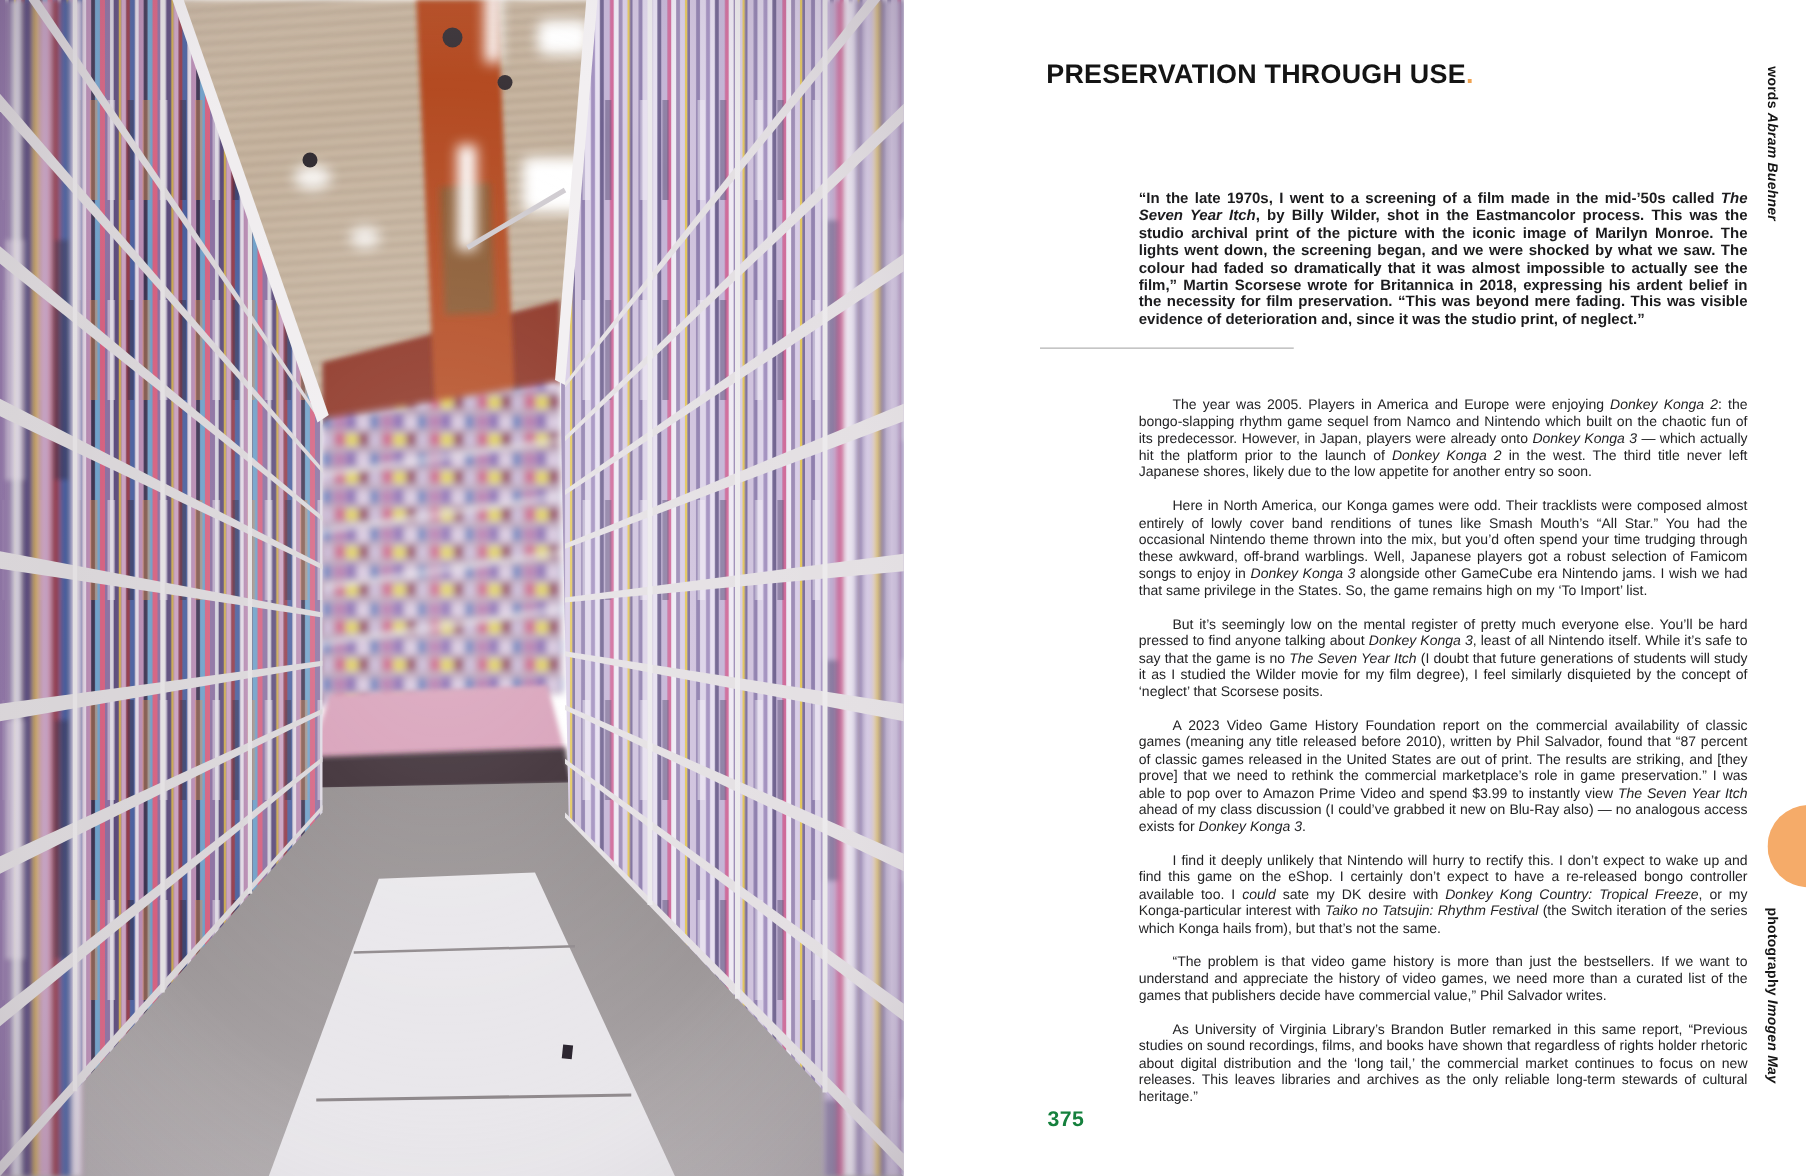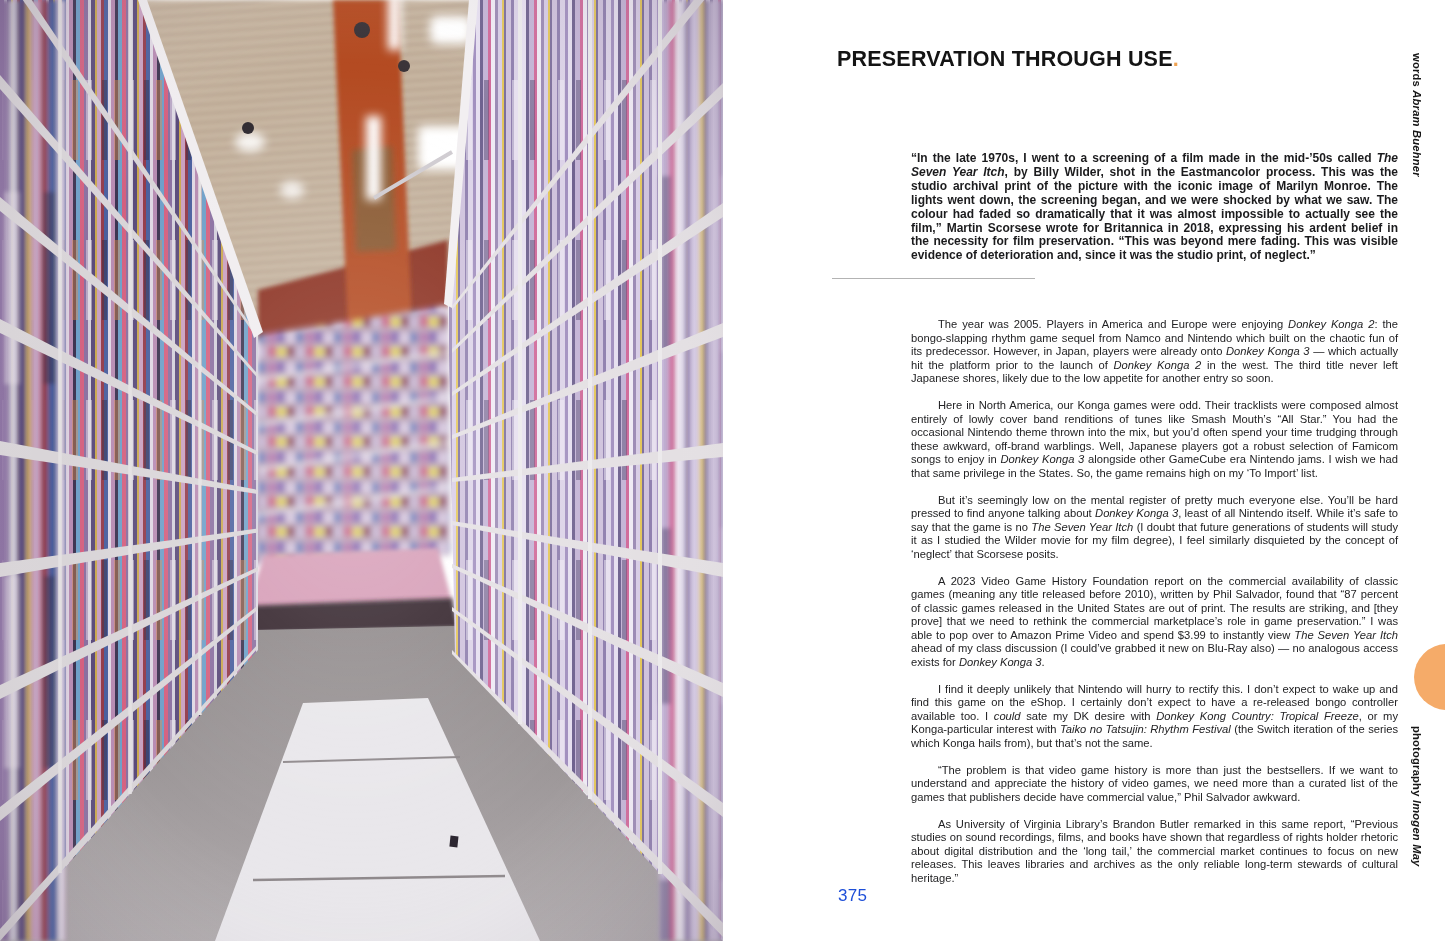--- a/index.html
+++ b/index.html
@@ -35,21 +35,21 @@
     position:absolute;writing-mode:vertical-rl;
     font-size:11.2px;letter-spacing:.2px;color:#151515;white-space:nowrap;
   }
   .vert-credit .credit-label{font-weight:700;}
   .vert-credit .credit-name{font-weight:700;font-style:italic;}
   .credit-top{left:1411px;top:53px;}
   .credit-bottom{left:1411px;top:726px;}
   .orange-dot{position:absolute;left:1414px;top:644px;width:66px;height:66px;}
   .page-number{
     position:absolute;left:838px;top:886px;margin:0;
-    font-size:17px;font-weight:400;color:#1d4ed8;letter-spacing:.3px;
+    font-size:17px;font-weight:700;color:#15803d;letter-spacing:.3px;
   }
 </style>
 </head>
 <body>
 
 <div class="spread">
 
   <figure class="photo" aria-label="Narrow aisle between tall archive shelves densely packed with colourful video game cases, receding toward a pink-carpeted room under warehouse ceiling lights">
     <svg viewBox="0 0 723 941" width="723" height="941" preserveAspectRatio="none" xmlns="http://www.w3.org/2000/svg" xmlns:xlink="http://www.w3.org/1999/xlink" role="img">
       <defs>
@@ -221,21 +221,21 @@
   <div class="intro-quote"><span>“In the late 1970s, I went to a screening of a film made in the mid-’50s called </span><span class="it">The Seven Year Itch</span><span>, by Billy Wilder, shot in the Eastmancolor process. This was the studio archival print of the picture with the iconic image of Marilyn Monroe. The lights went down, the screening began, and we were shocked by what we saw. The colour had faded so dramatically that it was almost impossible to actually see the film,” Martin Scorsese wrote for Britannica in 2018, expressing his ardent belief in the necessity for film preservation. “This was beyond mere fading. This was visible evidence of deterioration and, since it was the studio print, of neglect.”</span></div>
 
   <div class="divider-rule"></div>
 
   <div class="article-body">
     <p><span>The year was 2005. Players in America and Europe were enjoying </span><span class="it">Donkey Konga 2</span><span>: the bongo-slapping rhythm game sequel from Namco and Nintendo which built on the chaotic fun of its predecessor. However, in Japan, players were already onto </span><span class="it">Donkey Konga 3</span><span> — which actually hit the platform prior to the launch of </span><span class="it">Donkey Konga 2</span><span> in the west. The third title never left Japanese shores, likely due to the low appetite for another entry so soon.</span></p>
     <p><span>Here in North America, our Konga games were odd. Their tracklists were composed almost entirely of lowly cover band renditions of tunes like Smash Mouth’s “All Star.” You had the occasional Nintendo theme thrown into the mix, but you’d often spend your time trudging through these awkward, off-brand warblings. Well, Japanese players got a robust selection of Famicom songs to enjoy in </span><span class="it">Donkey Konga 3</span><span> alongside other GameCube era Nintendo jams. I wish we had that same privilege in the States. So, the game remains high on my ‘To Import’ list.</span></p>
     <p><span>But it’s seemingly low on the mental register of pretty much everyone else. You’ll be hard pressed to find anyone talking about </span><span class="it">Donkey Konga 3</span><span>, least of all Nintendo itself. While it’s safe to say that the game is no </span><span class="it">The Seven Year Itch</span><span> (I doubt that future generations of students will study it as I studied the Wilder movie for my film degree), I feel similarly disquieted by the concept of ‘neglect’ that Scorsese posits.</span></p>
     <p><span>A 2023 Video Game History Foundation report on the commercial availability of classic games (meaning any title released before 2010), written by Phil Salvador, found that “87 percent of classic games released in the United States are out of print. The results are striking, and [they prove] that we need to rethink the commercial marketplace’s role in game preservation.” I was able to pop over to Amazon Prime Video and spend $3.99 to instantly view </span><span class="it">The Seven Year Itch</span><span> ahead of my class discussion (I could’ve grabbed it new on Blu-Ray also) — no analogous access exists for </span><span class="it">Donkey Konga 3</span><span>.</span></p>
     <p><span>I find it deeply unlikely that Nintendo will hurry to rectify this. I don’t expect to wake up and find this game on the eShop. I certainly don’t expect to have a re-released bongo controller available too. I </span><span class="it">could</span><span> sate my DK desire with </span><span class="it">Donkey Kong Country: Tropical Freeze</span><span>, or my Konga-particular interest with </span><span class="it">Taiko no Tatsujin: Rhythm Festival</span><span> (the Switch iteration of the series which Konga hails from), but that’s not the same.</span></p>
-    <p><span>“The problem is that video game history is more than just the bestsellers. If we want to understand and appreciate the history of video games, we need more than a curated list of the games that publishers decide have commercial value,” Phil Salvador awkward.</span></p>
+    <p><span>“The problem is that video game history is more than just the bestsellers. If we want to understand and appreciate the history of video games, we need more than a curated list of the games that publishers decide have commercial value,” Phil Salvador writes.</span></p>
     <p><span>As University of Virginia Library’s Brandon Butler remarked in this same report, “Previous studies on sound recordings, films, and books have shown that regardless of rights holder rhetoric about digital distribution and the ‘long tail,’ the commercial market continues to focus on new releases. This leaves libraries and archives as the only reliable long-term stewards of cultural heritage.”</span></p>
   </div>
 
   <div class="vert-credit credit-top"><span class="credit-label">words </span><span class="credit-name">Abram Buehner</span></div>
 
   <div class="vert-credit credit-bottom"><span class="credit-label">photography </span><span class="credit-name">Imogen May</span></div>
 
   <svg class="orange-dot" width="66" height="66">
     <circle cx="33" cy="33" r="33" fill="#F5AB69"></circle>
   </svg>

